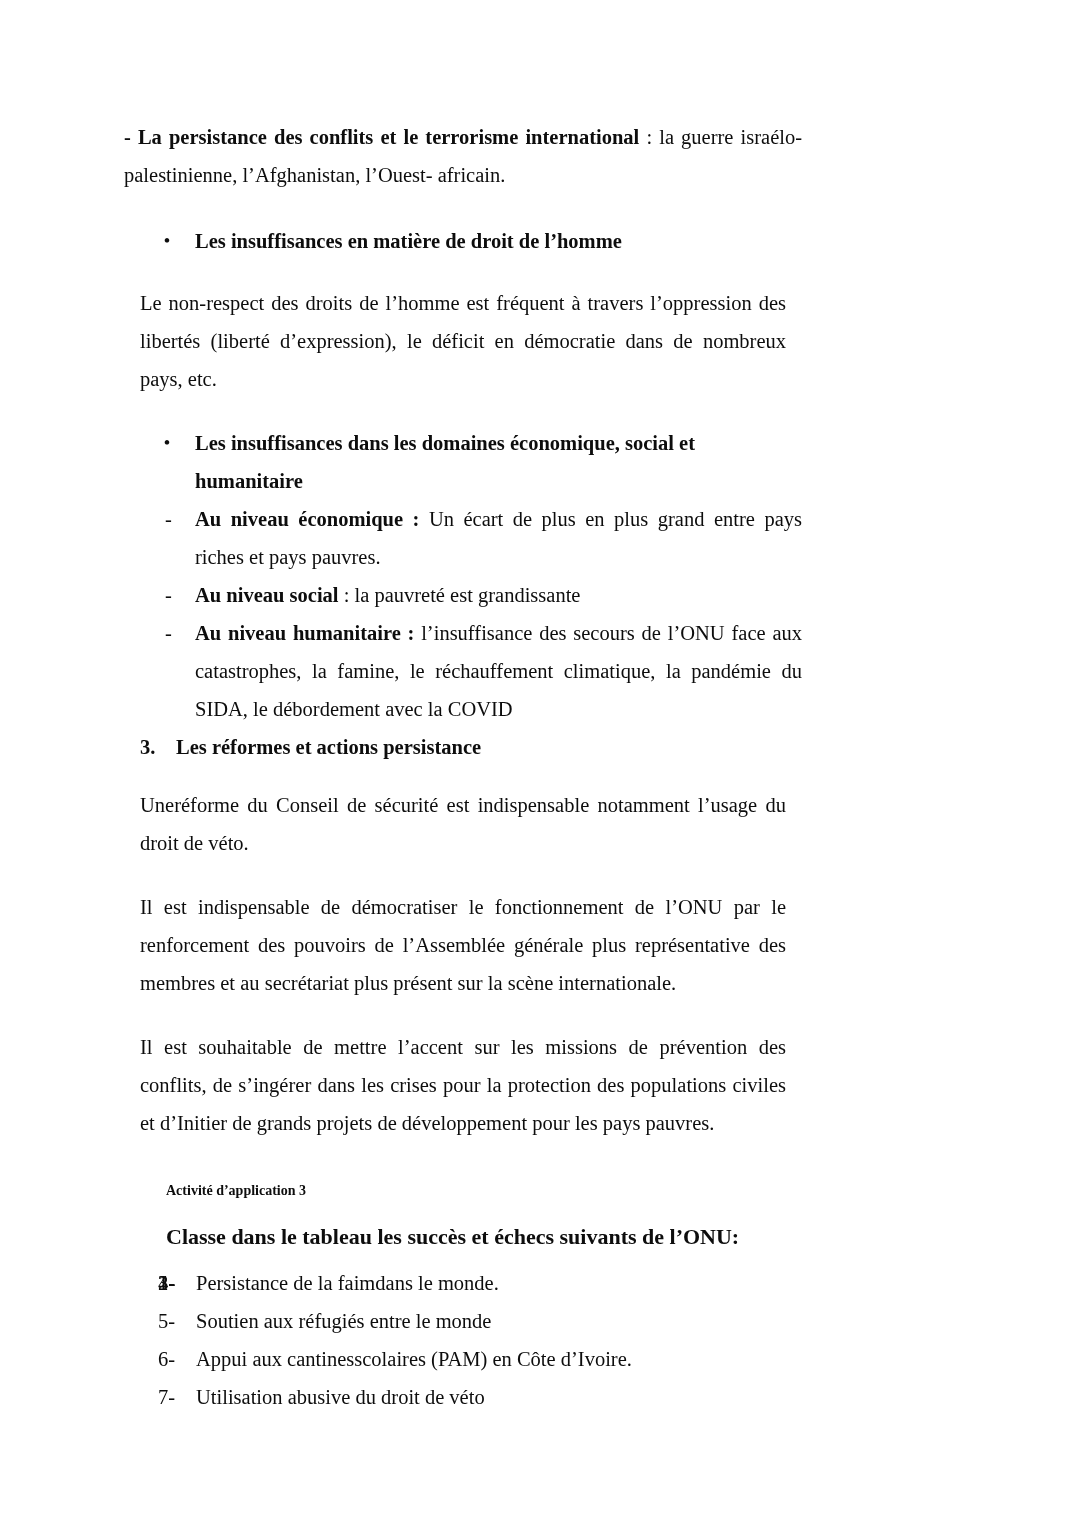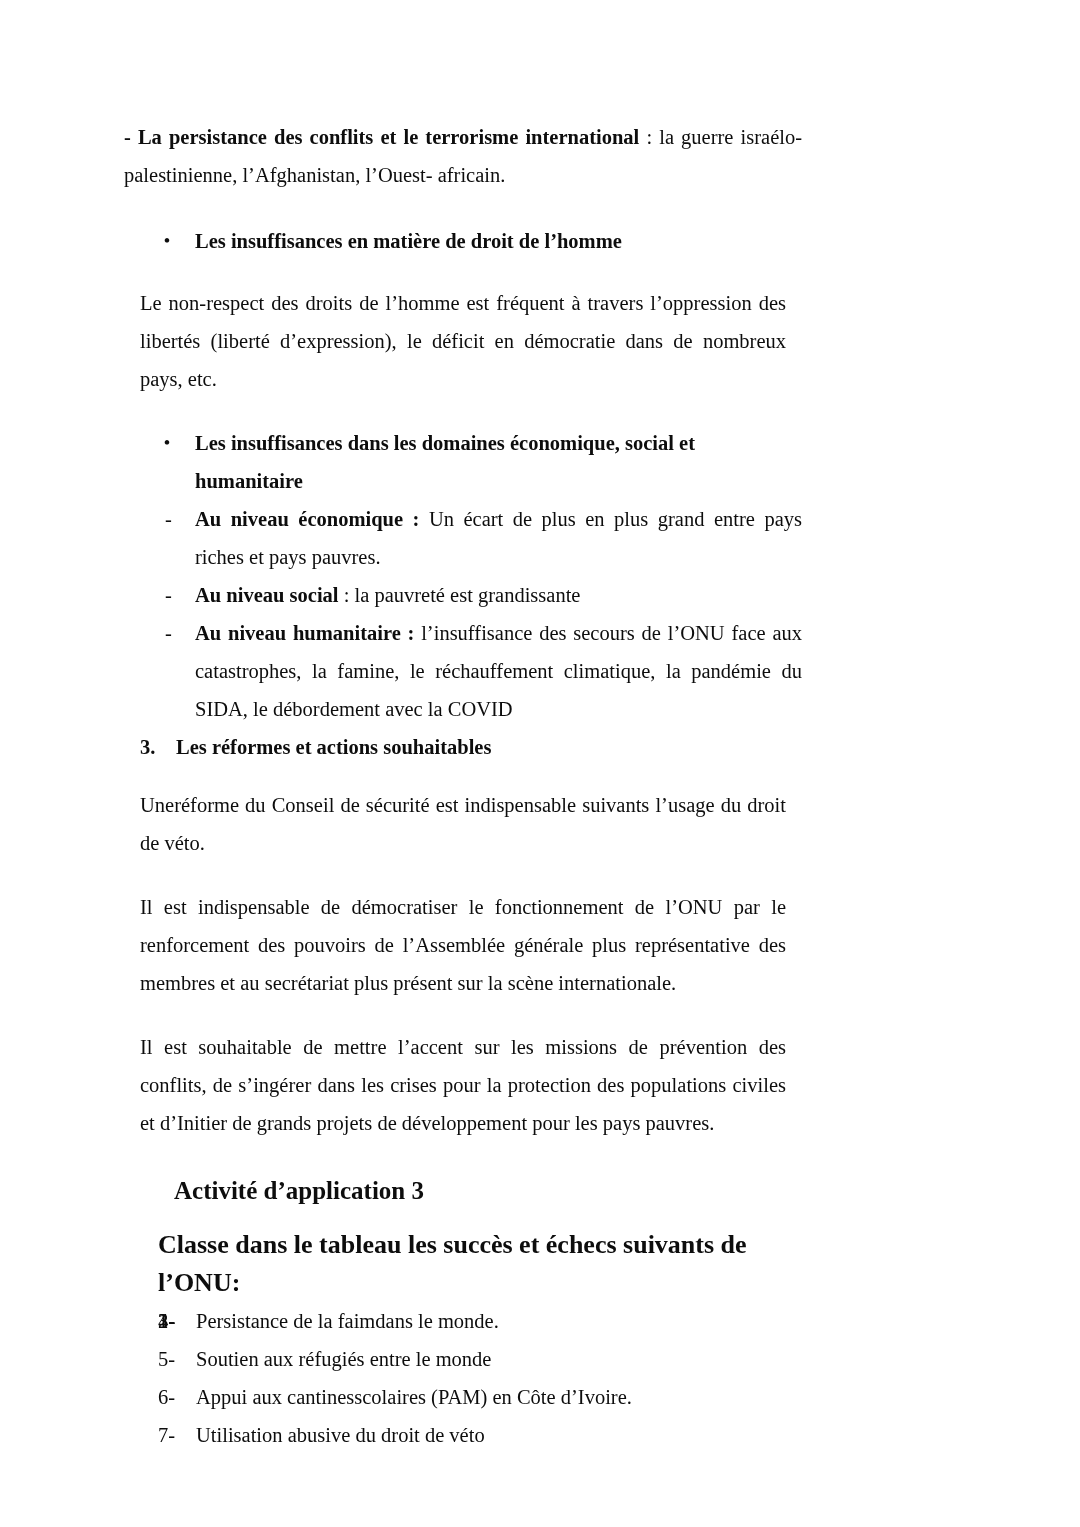--- a/index.html
+++ b/index.html
@@ -91,30 +91,30 @@
     top: 0;
     line-height: 38px;
   }
 
   
   .activity {
     margin-top: 30px;
     padding-left: 34px;
   }
   .activity-title {
-    font-size: 25px;
-    line-height: 38px;
-    font-weight: bold;
-    margin: 16px;
+    font-size: 14px;
+    line-height: 38px;
+    font-weight: bold;
+    margin: 8px;
   }
   .activity-instruction {
-    font-size: 26px;
-    line-height: 38px;
-    font-weight: bold;
-    margin: 0;
+    font-size: 22px;
+    line-height: 38px;
+    font-weight: bold;
+    margin: 8px;
   }
   .num-list { margin: 0; padding: 0; list-style: none; }
   .num-list li {
     position: relative;
     font-size: 20.5px;
     line-height: 38px;
     padding-left: 38px;
     margin: 0;
   }
   .num-list li .marker {
@@ -155,24 +155,24 @@
     <span class="lead">Au niveau social</span><span> :</span><span> la pauvreté est grandissante</span>
   </p>
 
   <p class="dash-item">
     <span class="marker">-</span>
     <span class="lead">Au niveau humanitaire :</span><span> l’insuffisance des secours de l’ONU face aux catastrophes, la famine, le réchauffement climatique, la pandémie du SIDA, le débordement avec la COVID</span>
   </p>
 
   <p class="num-head">
     <span class="marker">3.</span>
-    <span>Les réformes et actions souhaitables</span>
-  </p>
-
-  <p class="para spaced">Uneréforme du Conseil de sécurité est indispensable suivants l’usage du droit de véto.</p>
+    <span>Les réformes et actions persistance</span>
+  </p>
+
+  <p class="para spaced">Uneréforme du Conseil de sécurité est indispensable notamment l’usage du droit de véto.</p>
   <p class="para spaced">Il est indispensable de démocratiser le fonctionnement de l’ONU par le renforcement des pouvoirs de l’Assemblée générale plus représentative des membres et au secrétariat plus présent sur la scène internationale.</p>
   <p class="para spaced">Il est souhaitable de mettre l’accent sur les missions de prévention des conflits, de s’ingérer dans les crises pour la protection des populations civiles et d’Initier de grands projets de développement pour les pays pauvres.</p>
 
   <div class="activity">
     <p class="activity-title">Activité d’application 3</p>
     <p class="activity-instruction">Classe dans le tableau les succès et échecs suivants de l’ONU:</p>
 
     <ul class="num-list">
       <li>
         <span class="marker">1-</span>

